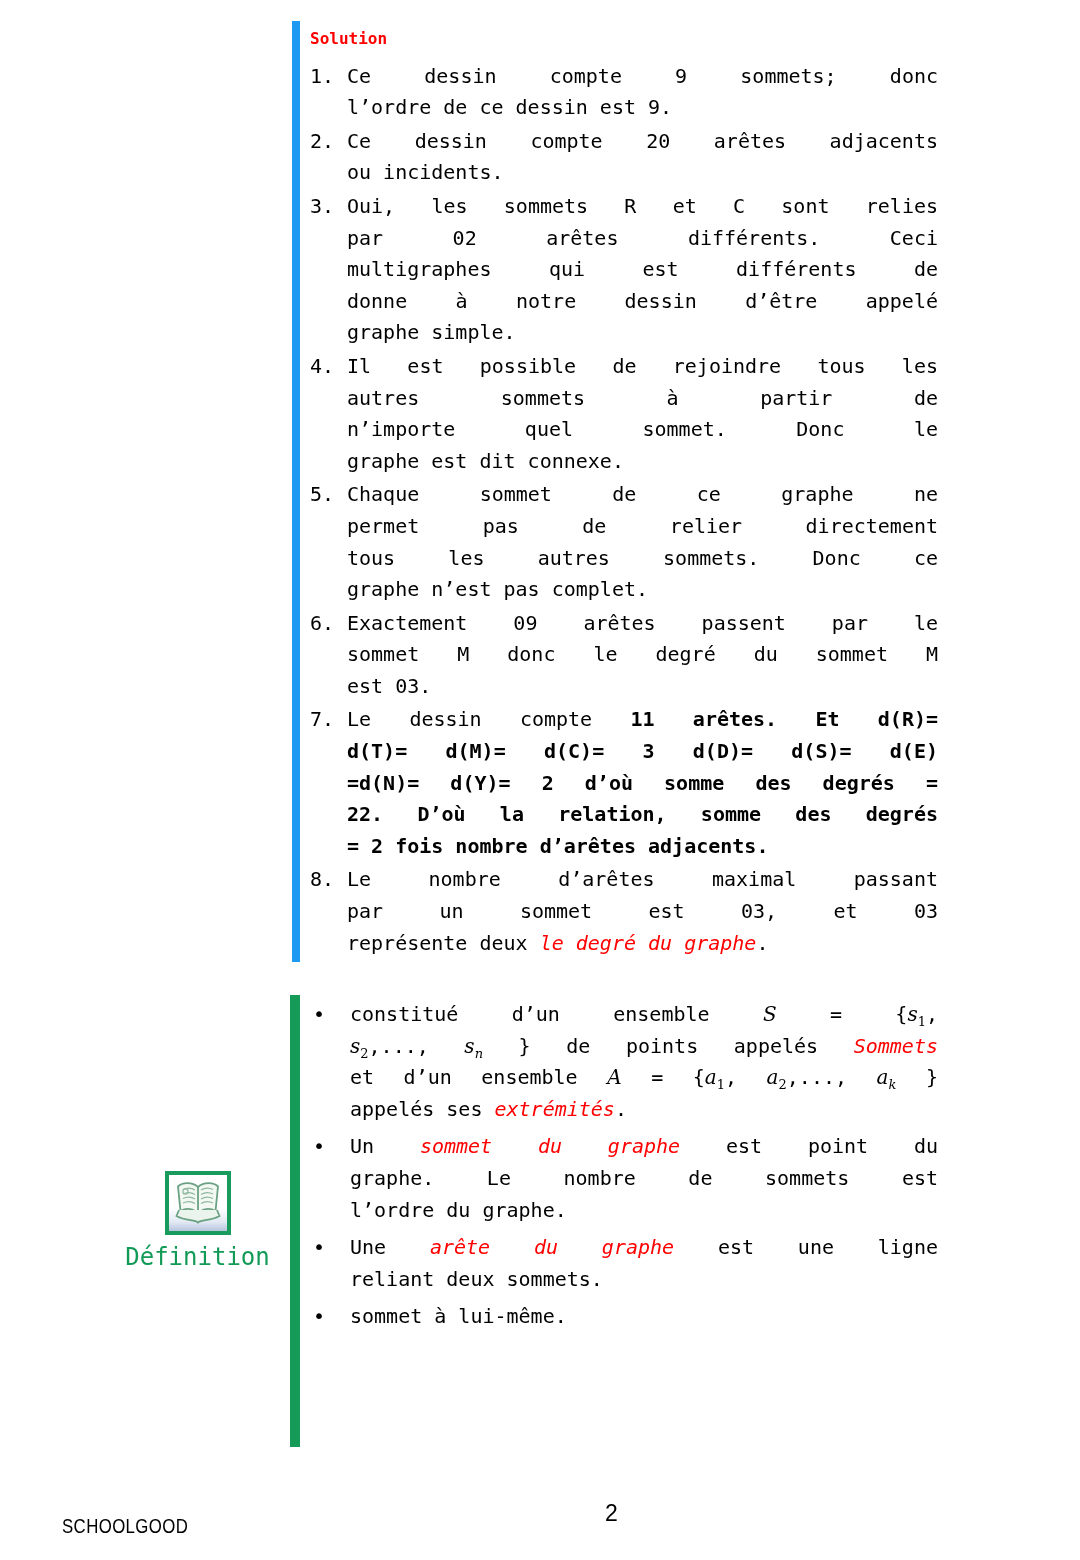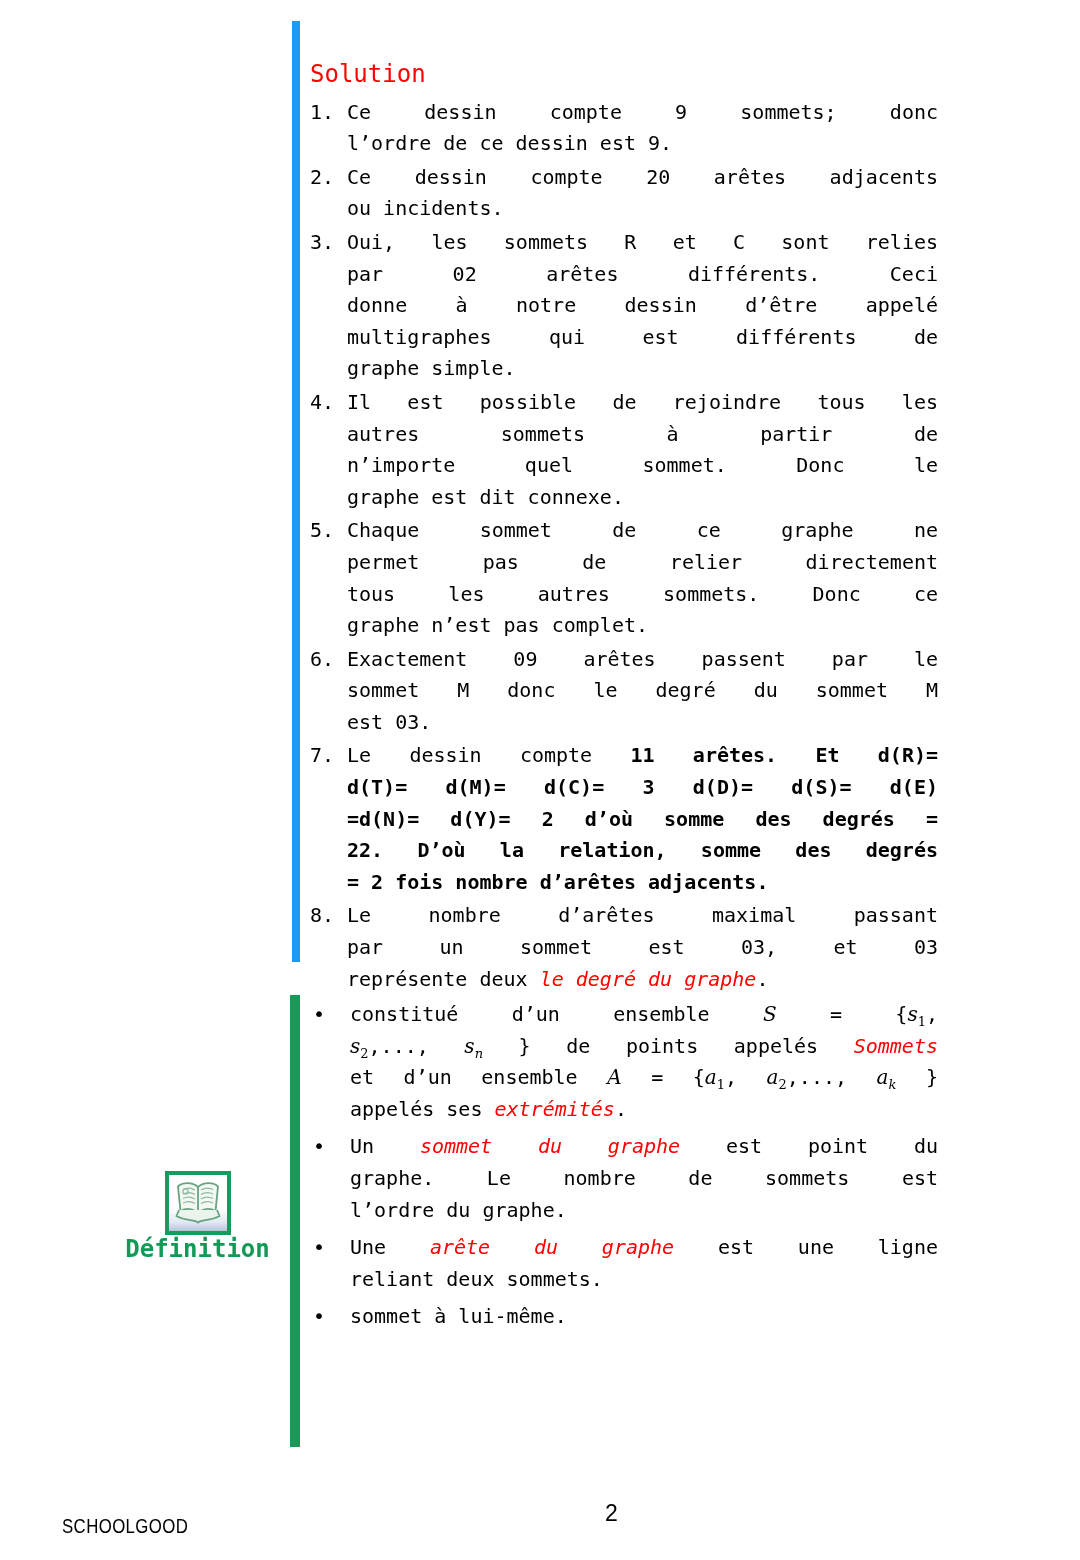--- a/index.html
+++ b/index.html
@@ -23,22 +23,22 @@
     font-family:"DejaVu Serif",serif;font-size:13px;
     position:relative;top:5px;
   }
   .r-subi{font-style:italic;}
 
   
   .solution-section{position:absolute;left:292px;top:21px;width:652px;height:941px;}
   .solution-bar{position:absolute;left:0;top:0;width:8px;height:100%;background:var(--bar-blue,#1e9af2);}
   .solution-content{position:absolute;left:18px;top:2px;width:628px;}
   .solution-title{
-    font-size:24px;font-weight:normal;color:var(--accent-red,#ff0000);
-    height:31.6px;line-height:31.6px;margin-bottom:6px;margin-top:36px;
+    font-size:16px;font-weight:bold;color:var(--accent-red,#ff0000);
+    height:31.6px;line-height:31.6px;margin-bottom:6px;
   }
   .item{position:relative;padding-left:37px;margin-top:2px;}
   .item:first-of-type{margin-top:0;}
   .item .num{position:absolute;left:0;top:0;height:31.6px;line-height:31.6px;font-size:20px;}
 
   
   .definition-section{position:absolute;left:290px;top:995px;width:652px;height:452px;}
   .definition-bar{position:absolute;left:0;top:0;width:10px;height:100%;background:var(--bar-green,#169a58);}
   .definition-content{position:absolute;left:23px;top:4px;width:625px;}
   .bullet-item{position:relative;padding-left:37px;margin-top:6px;}
@@ -47,21 +47,21 @@
 
   
   .definition-badge{position:absolute;left:115px;top:1171px;width:165px;text-align:center;}
   .icon-tile{
     width:66px;height:64px;margin:0 auto;box-sizing:border-box;
     border:4px solid #189b5c;
     background:linear-gradient(180deg,#ffffff 0%,#ffffff 58%,#e2e9f4 84%,#b7c4dc 100%);
     display:flex;align-items:center;justify-content:center;
   }
   .definition-label{
-    font-size:24px;font-weight:bold;
+    margin-top:8px;font-size:24px;font-weight:normal;
     color:var(--label-green,#119a56);height:28px;line-height:28px;
   }
 
   
   .footer-brand{
     position:absolute;left:62px;top:1514px;
     font-family:"Liberation Sans",sans-serif;font-size:21px;color:#000;
     transform:scaleX(0.8);transform-origin:left center;letter-spacing:0.5px;
   }
   .page-number{
@@ -84,22 +84,22 @@
         </div>
         <div class="item">
           <span class="num">2.</span>
           <div class="line"><span class="r-p">Ce dessin compte 20 arêtes adjacents</span></div>
           <div class="line last"><span class="r-p">ou incidents.</span></div>
         </div>
         <div class="item">
           <span class="num">3.</span>
           <div class="line"><span class="r-p">Oui, les sommets R et C sont relies</span></div>
           <div class="line"><span class="r-p">par 02 arêtes différents. Ceci</span></div>
+          <div class="line"><span class="r-p">multigraphes qui est différents de</span></div>
           <div class="line"><span class="r-p">donne à notre dessin d’être appelé</span></div>
-          <div class="line"><span class="r-p">multigraphes qui est différents de</span></div>
           <div class="line last"><span class="r-p">graphe simple.</span></div>
         </div>
         <div class="item">
           <span class="num">4.</span>
           <div class="line"><span class="r-p">Il est possible de rejoindre tous les</span></div>
           <div class="line"><span class="r-p">autres sommets à partir de</span></div>
           <div class="line"><span class="r-p">n’importe quel sommet. Donc le</span></div>
           <div class="line last"><span class="r-p">graphe est dit connexe.</span></div>
         </div>
         <div class="item">

